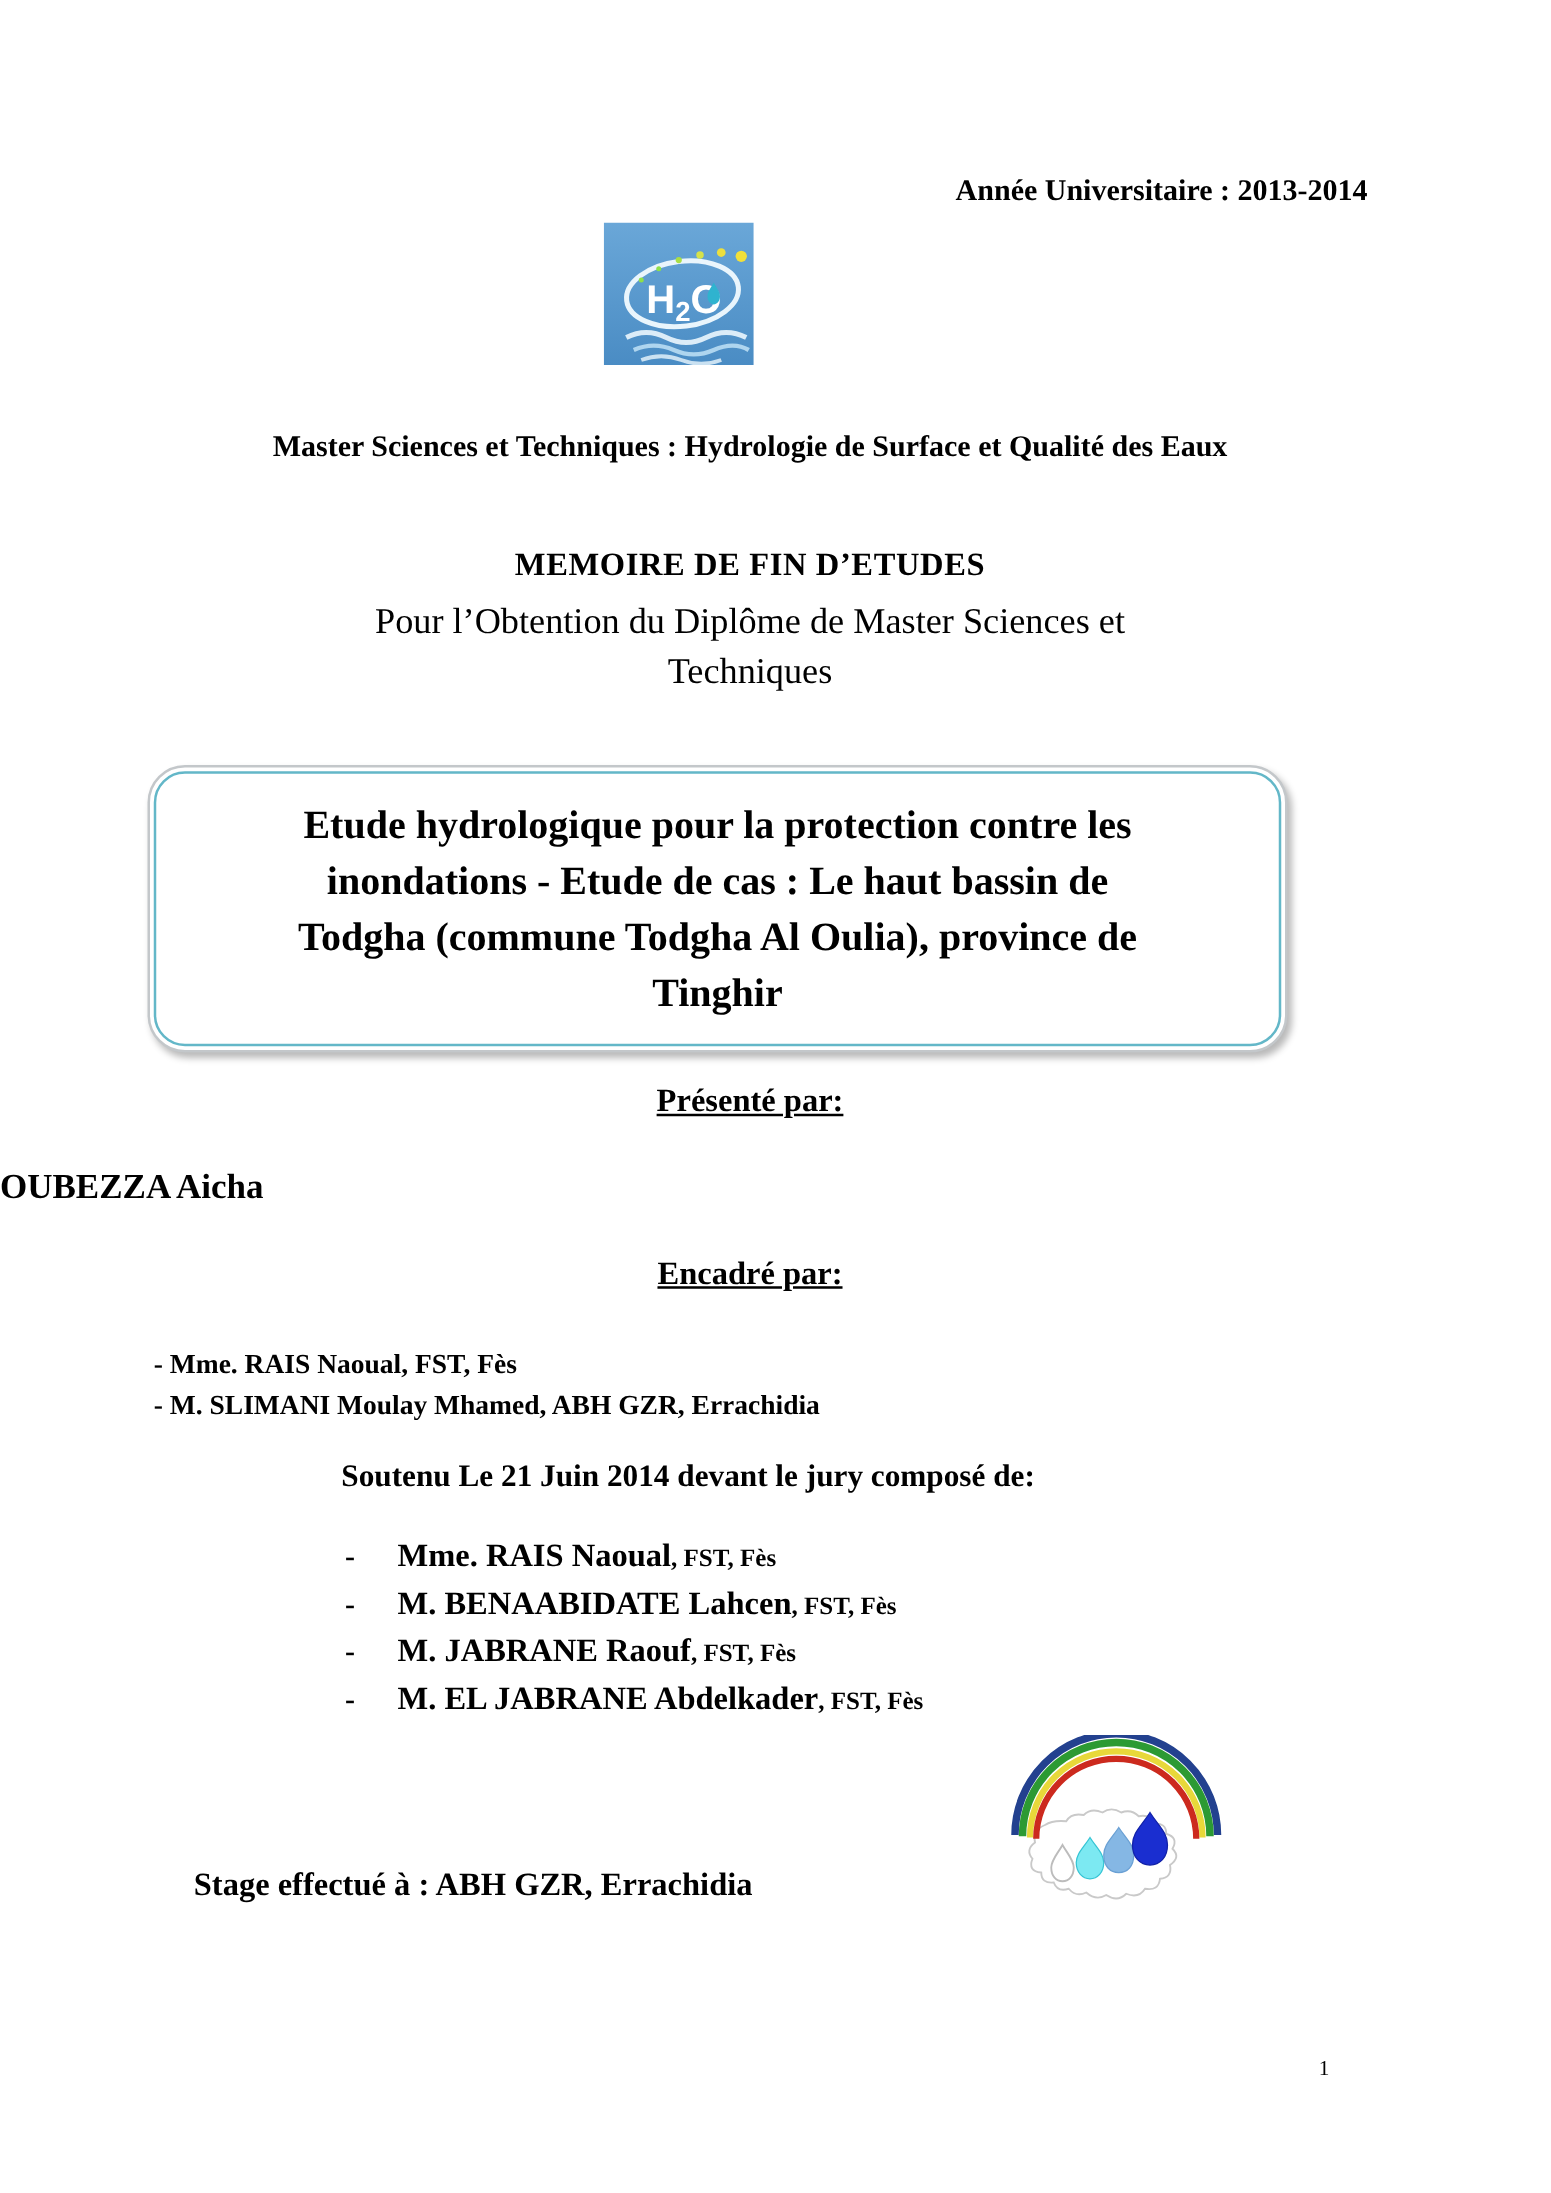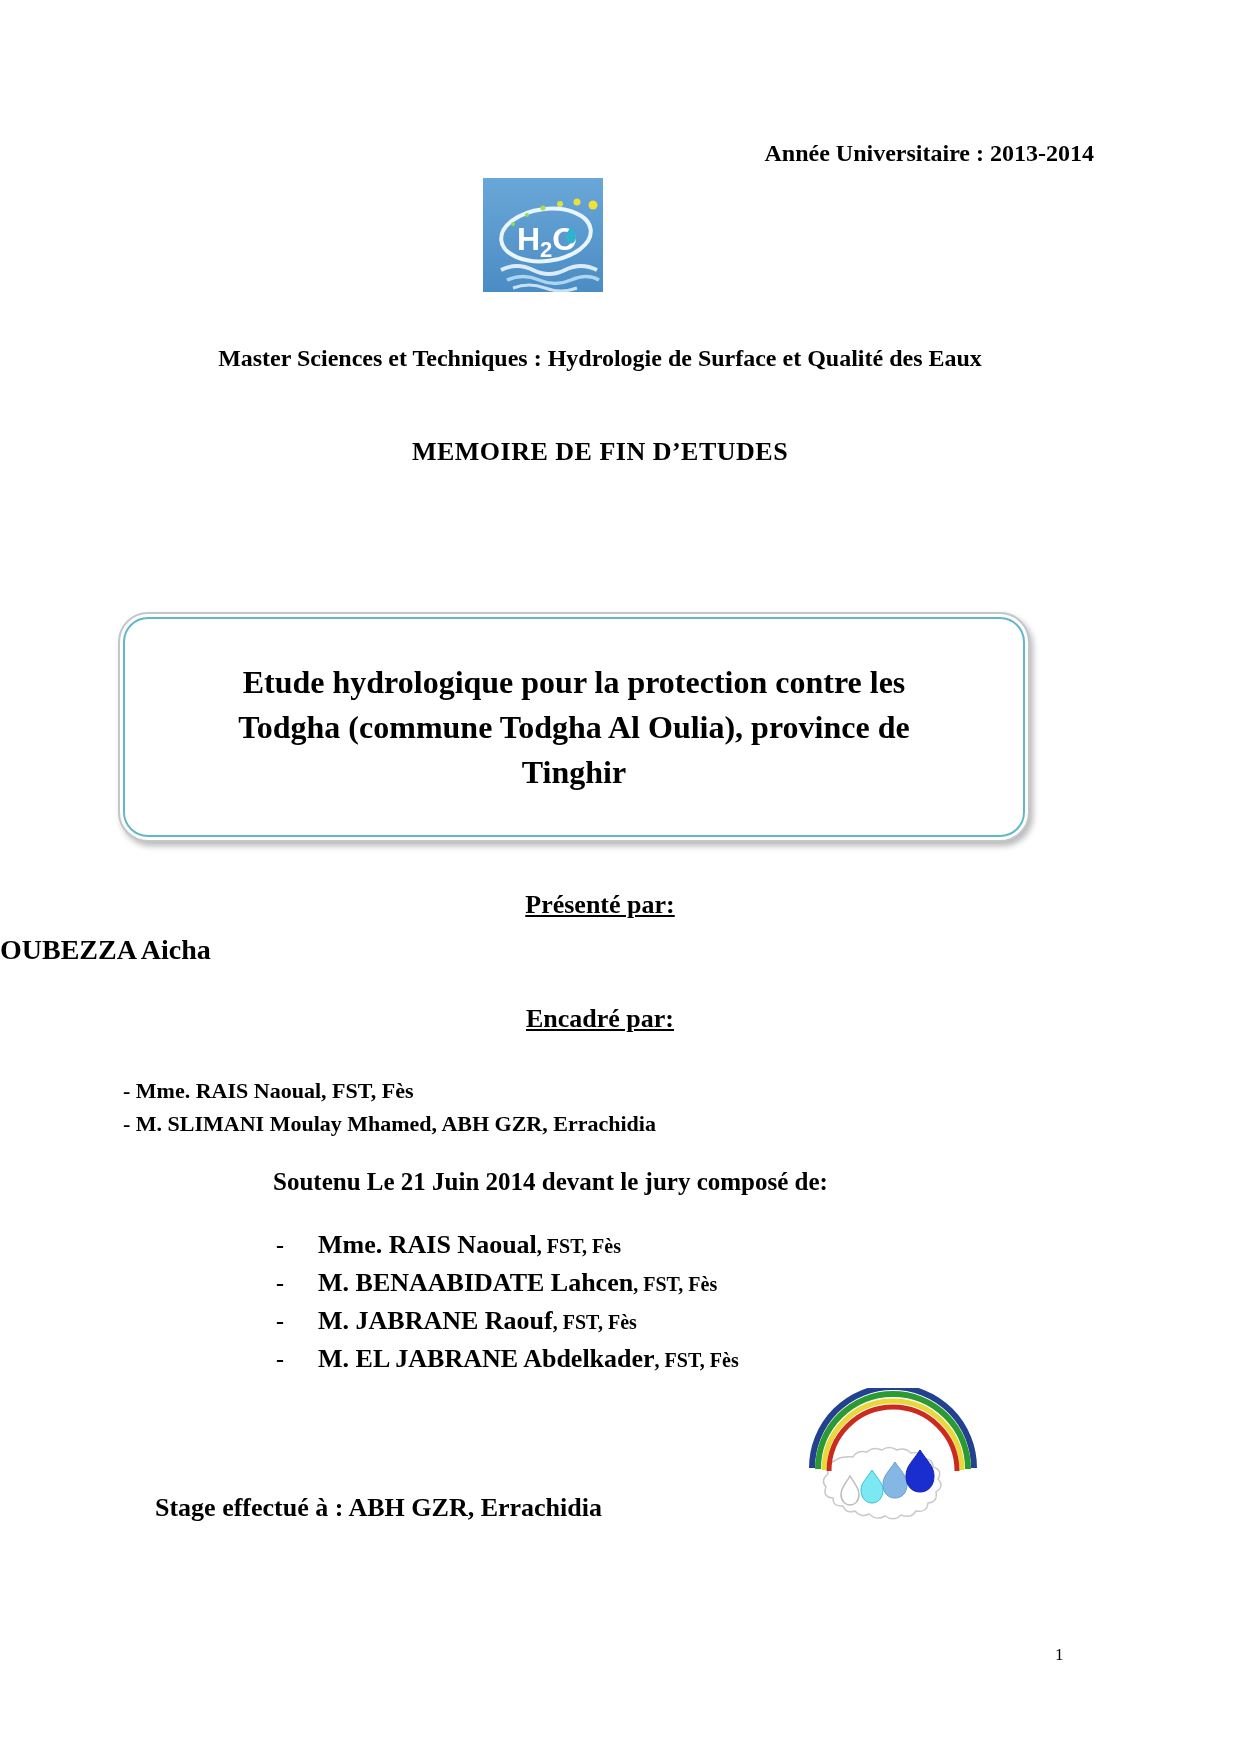--- a/index.html
+++ b/index.html
@@ -53,21 +53,21 @@
   }
   .thesis-line{
     display:block;
     text-align:center;
     font-size:32px; font-weight:bold;
     line-height:45px;
     white-space:nowrap;
   }
   .presented-label{
     top:866px; left:0; width:1200px; text-align:center;
-    font-size:26px; font-weight:bold; text-decoration:underline;margin-top:24px;
+    font-size:26px; font-weight:bold; text-decoration:underline;
   }
   .author-name{
     top:934px; left:0; width:1200px; text-align:left;
     font-size:28px; font-weight:bold;
   }
   .supervised-label{
     top:1004px; left:0; width:1200px; text-align:center;
     font-size:26px; font-weight:bold; text-decoration:underline;
   }
   .supervisors{
@@ -133,24 +133,29 @@
       <text x="34" y="72" font-family="Liberation Sans, sans-serif" font-weight="bold" font-size="32" fill="#ffffff"><tspan>H</tspan><tspan dy="7" font-size="22">2</tspan><tspan dy="-7">O</tspan></text>
 
       <path d="M88,48 C90,52 93,55 93,59 C93,63 90.5,65.5 88,65.5 C85.5,65.5 83,63 83,59 C83,55 86,52 88,48 Z" fill="#2fb3cf"></path>
     </svg>
   </div>
 
   <div class="abs program-line">Master Sciences et Techniques : Hydrologie de Surface et Qualité des Eaux</div>
 
   <div class="abs memoire-title">MEMOIRE DE FIN D’ETUDES</div>
 
+  <div class="abs memoire-subtitle">
+    <span style="display:block">Pour l’Obtention du Diplôme de Master Sciences et</span>
+    <span style="display:block">Techniques</span>
+  </div>
 
   <div class="abs title-box-outer">
     <div class="title-box-inner">
       <span class="thesis-line">Etude hydrologique pour la protection contre les</span>
+      <span class="thesis-line">inondations - Etude de cas : Le haut bassin de</span>
       <span class="thesis-line">Todgha (commune Todgha Al Oulia), province de</span>
       <span class="thesis-line">Tinghir</span>
     </div>
   </div>
 
   <div class="abs presented-label">Présenté par:</div>
 
   <div class="abs author-name">OUBEZZA Aicha</div>
 
   <div class="abs supervised-label">Encadré par:</div>

